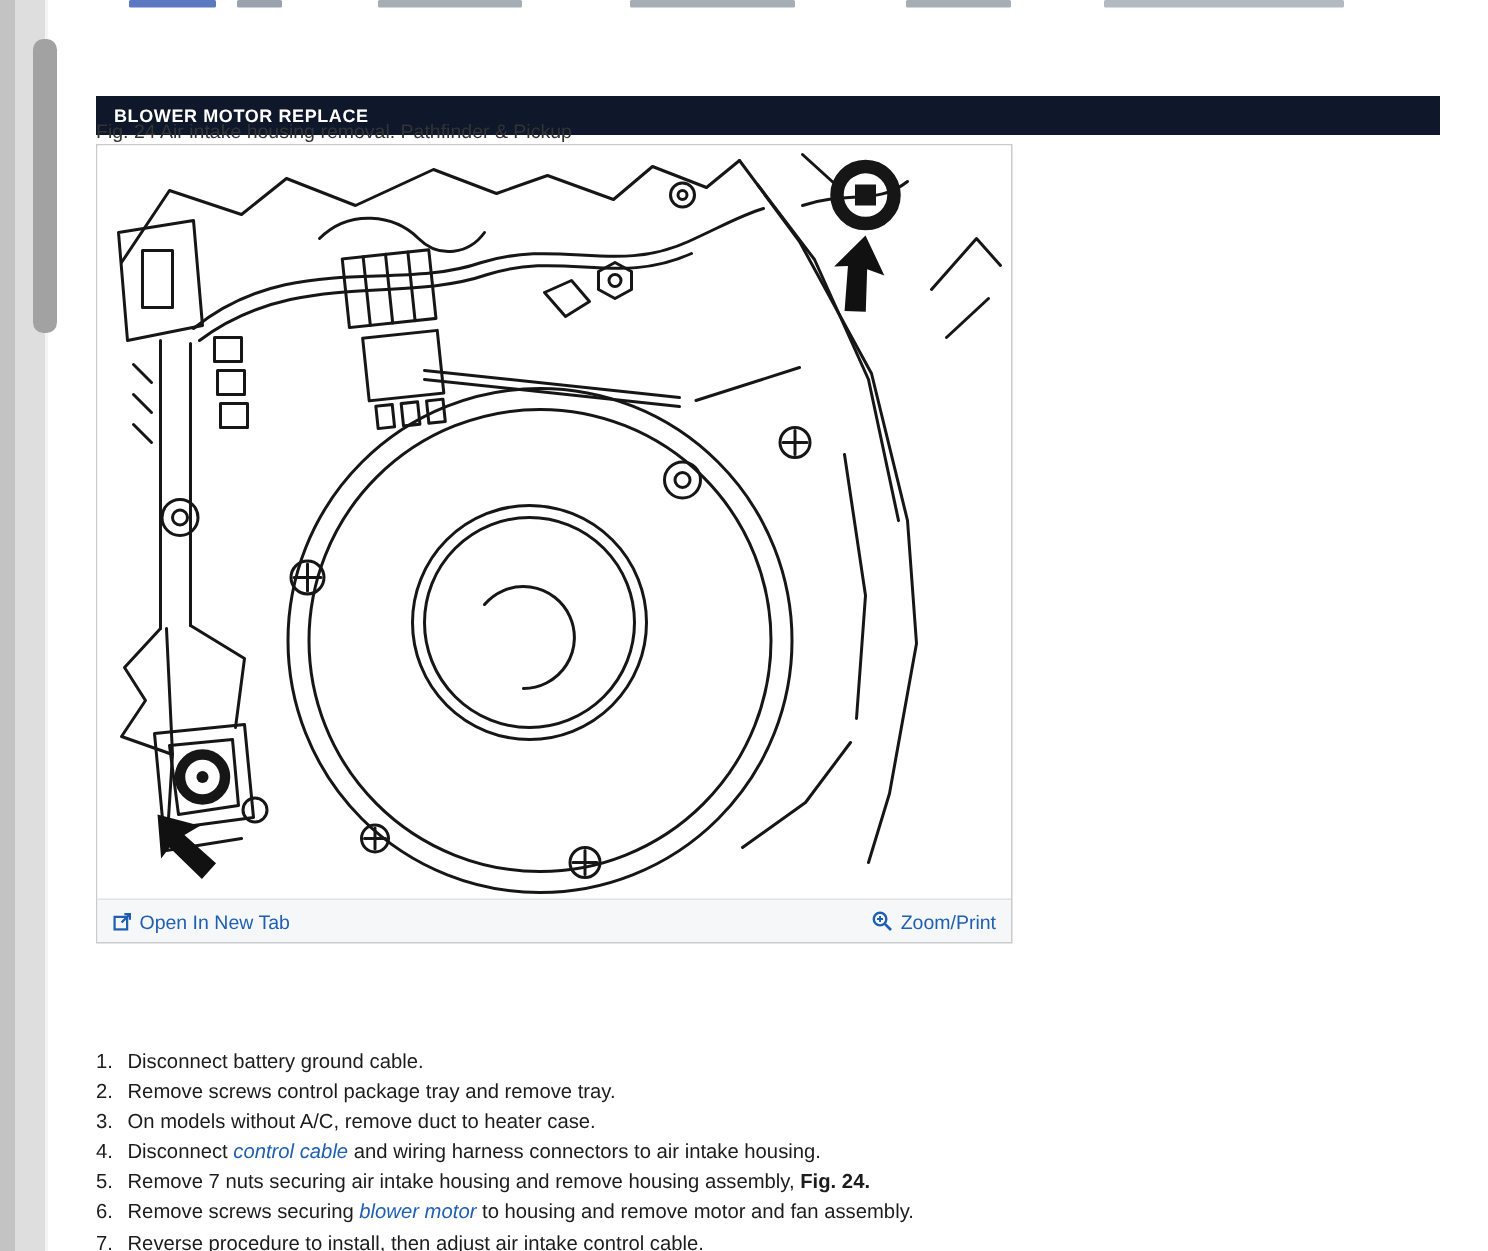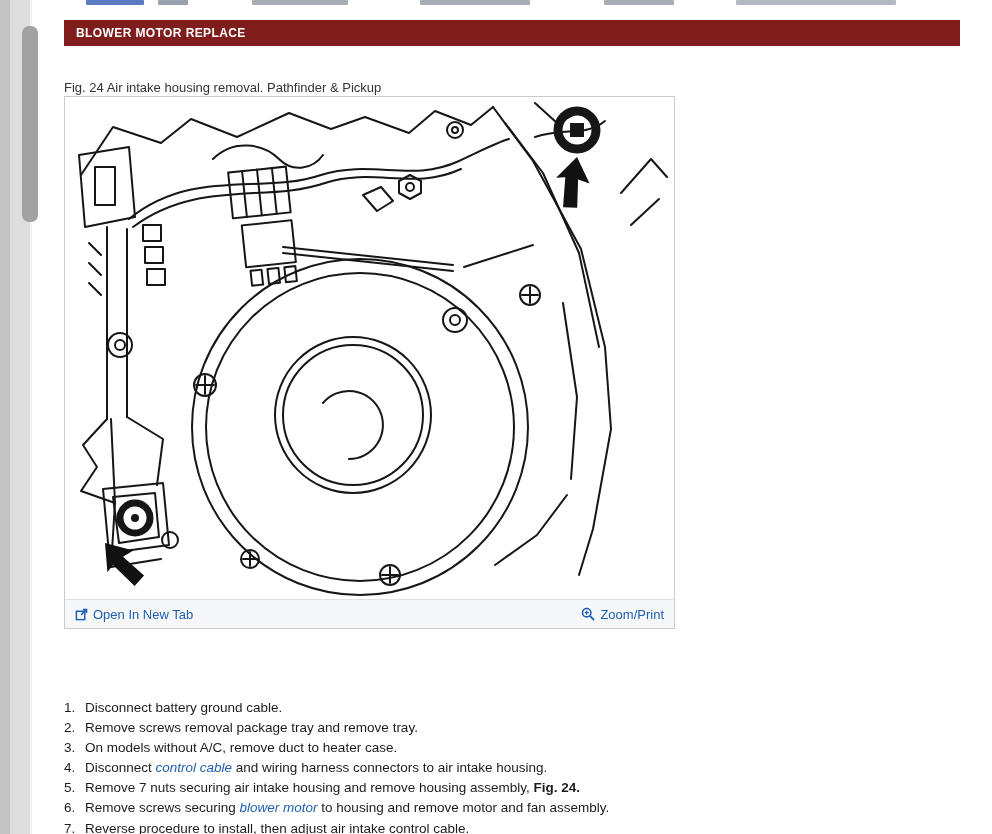--- a/index.html
+++ b/index.html
@@ -47,21 +47,21 @@
 
 <div>
   <div class="frag" style="left:86px;width:58px;background:#5b79c0;"></div>
   <div class="frag" style="left:158px;width:30px;background:#9aa3ad;"></div>
   <div class="frag" style="left:252px;width:96px;background:#a6adb5;"></div>
   <div class="frag" style="left:420px;width:110px;background:#a6adb5;"></div>
   <div class="frag" style="left:604px;width:70px;background:#a6adb5;"></div>
   <div class="frag" style="left:736px;width:160px;background:#b3b9c0;"></div>
 </div>
 
-<div class="header-bar" style="background: #7f1d1d;">BLOWER MOTOR REPLACE</div>
+<div class="header-bar" style="background: #0f172a; margin-top: 44px;">BLOWER MOTOR REPLACE</div>
 
 <div class="caption">Fig. 24 Air intake housing removal. Pathfinder &amp; Pickup</div>
 
 <div class="figure">
   <div class="fig-image">
     <svg width="609" height="502" viewBox="0 0 609 502" xmlns="http://www.w3.org/2000/svg">
       <g fill="none" stroke="#161616" stroke-width="2" stroke-linecap="round" stroke-linejoin="round">
 
         <path d="M16,78 L48,30 L96,46 L126,22 L172,40 L224,16 L266,32 L300,20 L344,36 L370,14 L406,28 L428,10"></path>
 
@@ -160,19 +160,19 @@
         <path d="M8.9,8.9 L13,13" stroke="#1f5fb2" stroke-width="1.8"></path>
         <path d="M3.7,5.7 H7.7 M5.7,3.7 V7.7" stroke="#1f5fb2" stroke-width="1.3"></path>
       </svg>
       <span>Zoom/Print</span>
     </span>
   </div>
 </div>
 
 <div class="steps">
     <div class="step"><span class="num">1.</span><span>Disconnect battery ground cable.</span></div>
-    <div class="step"><span class="num">2.</span><span>Remove screws removal package tray and remove tray.</span></div>
+    <div class="step"><span class="num">2.</span><span>Remove screws control package tray and remove tray.</span></div>
     <div class="step"><span class="num">3.</span><span>On models without A/C, remove duct to heater case.</span></div>
     <div class="step"><span class="num">4.</span><span>Disconnect </span><span class="link">control cable</span><span> and wiring harness connectors to air intake housing.</span></div>
     <div class="step"><span class="num">5.</span><span>Remove 7 nuts securing air intake housing and remove housing assembly, </span><span class="bold">Fig. 24.</span></div>
     <div class="step"><span class="num">6.</span><span>Remove screws securing </span><span class="link">blower motor</span><span> to housing and remove motor and fan assembly.</span></div>
     <div class="step"><span class="num">7.</span><span>Reverse procedure to install, then adjust air intake control cable.</span></div>
   </div>
 
 </body></html>

